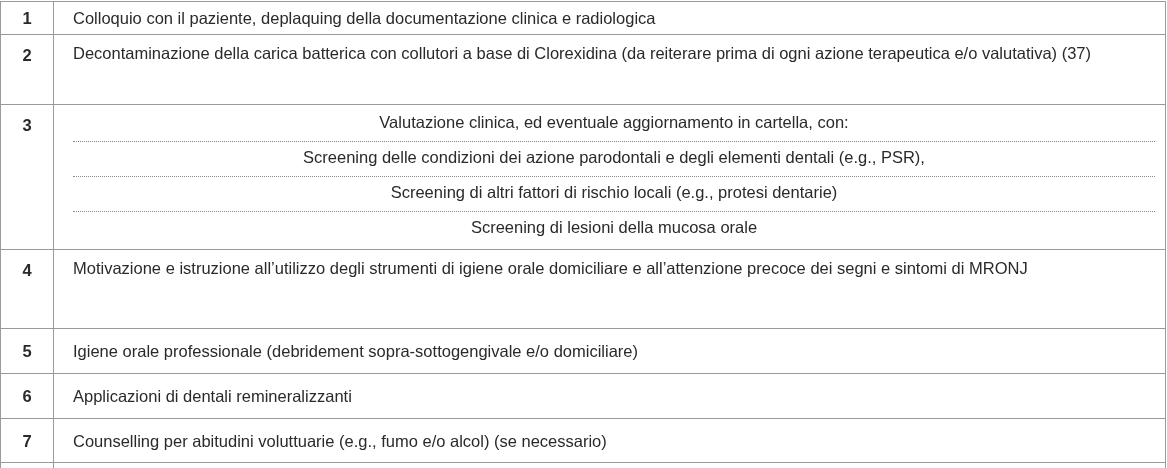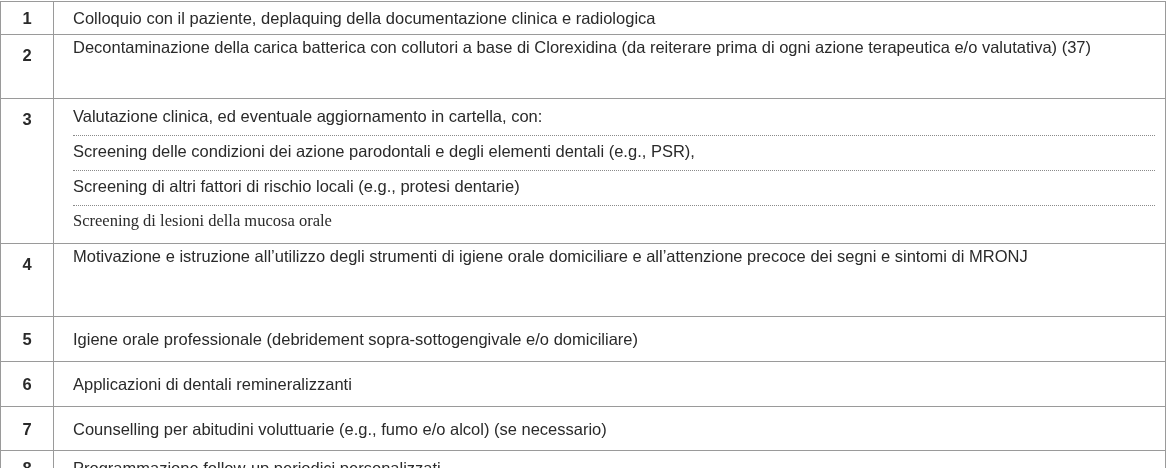--- a/index.html
+++ b/index.html
@@ -9,24 +9,24 @@
   td.num { width:52px; text-align:center; font-weight:bold; color:#2a2a2a; }
   td.desc { padding:0 20px 0 19px; }
   tr.r1 td { height:32px; }
   tr.r2 td { height:55px; }
   tr.r4 td { height:64px; }
   tr.r5 td { height:44px; }
   tr.r6 td { height:44px; }
   tr.r7 td { height:43px; }
   tr.r8 td { height:34px; }
   td.num.top { vertical-align:top; padding-top:8px; }
-  td.desc.multi { vertical-align:top; padding-bottom:8px; }
+  td.desc.multi { vertical-align:top; padding-top:6px; padding-bottom:8px; }
   td.desc.sub { padding:2px 20px 3px 19px; vertical-align:top; }
-  .subline { height:34px; line-height:30px; border-bottom:1px dotted #8a8a8a; margin-right:-10px; }
-  .subline:last-child { border-bottom:none;font-family:Liberation Serif, serif; }
+  .subline { height:34px; line-height:30px; border-bottom:1px dotted #8a8a8a; margin-right:-10px;text-align:center; }
+  .subline:last-child { border-bottom:none; }
 </style>
 </head>
 <body>
 
 <table>
   <tbody>
     <tr class="r1">
       <td class="num">1</td>
       <td class="desc">Colloquio con il paziente, deplaquing della documentazione clinica e radiologica</td>
     </tr>

